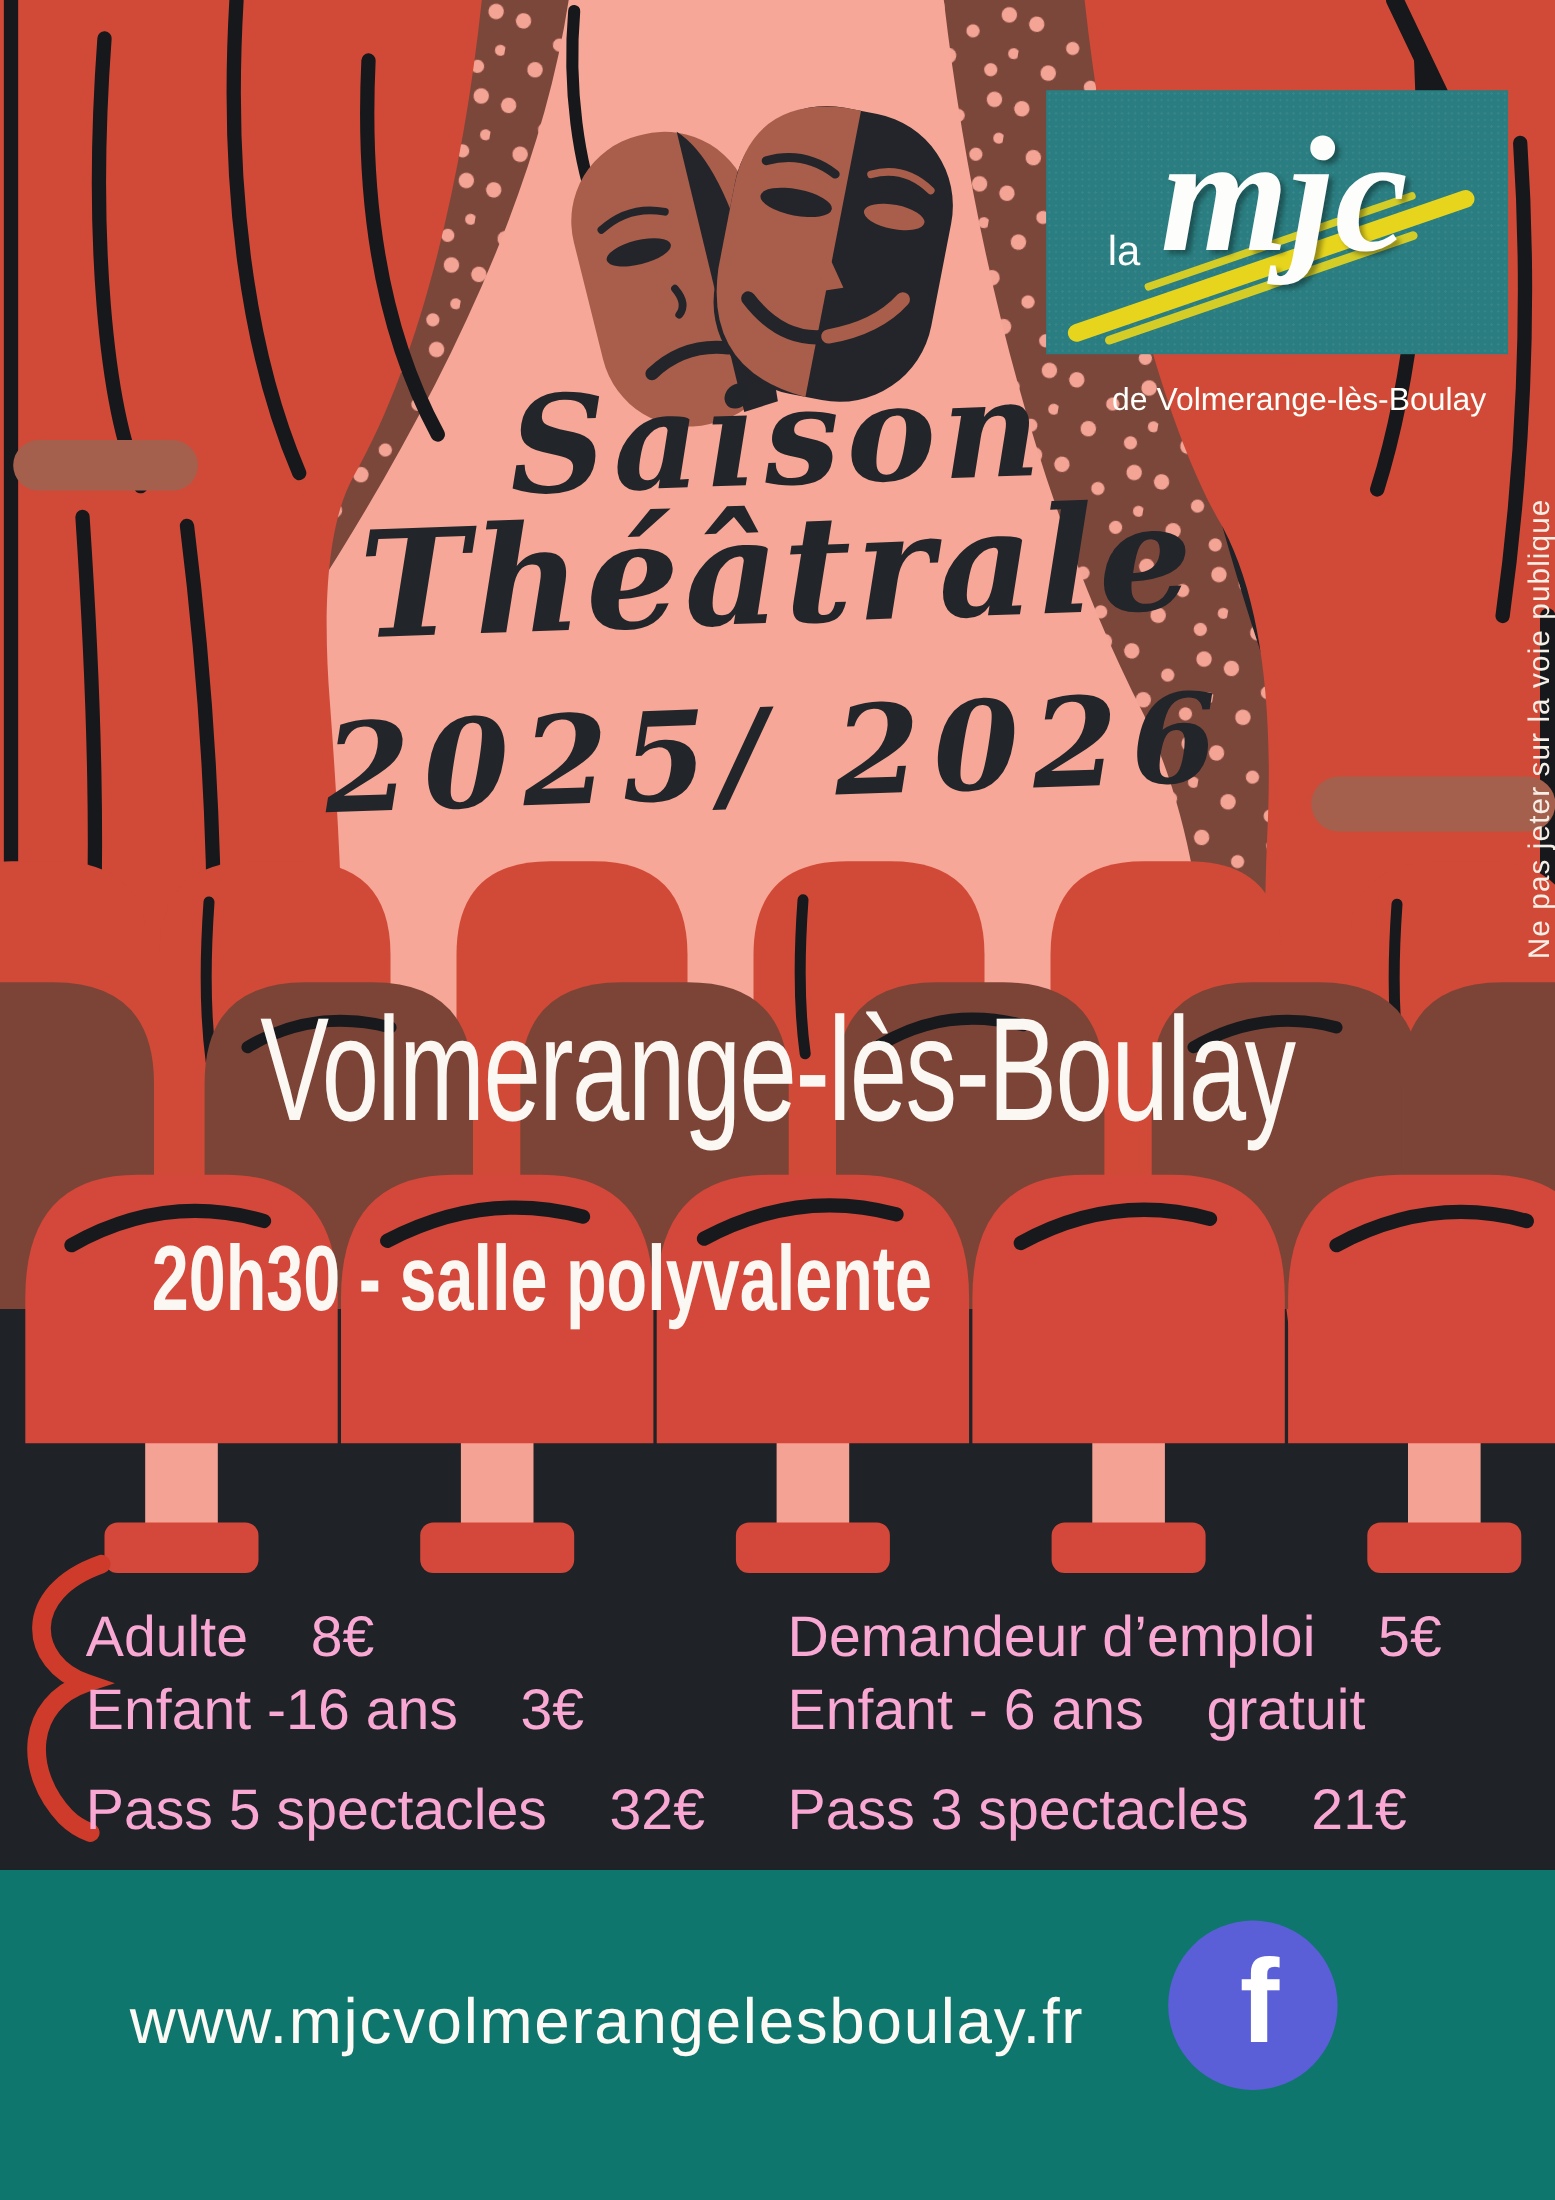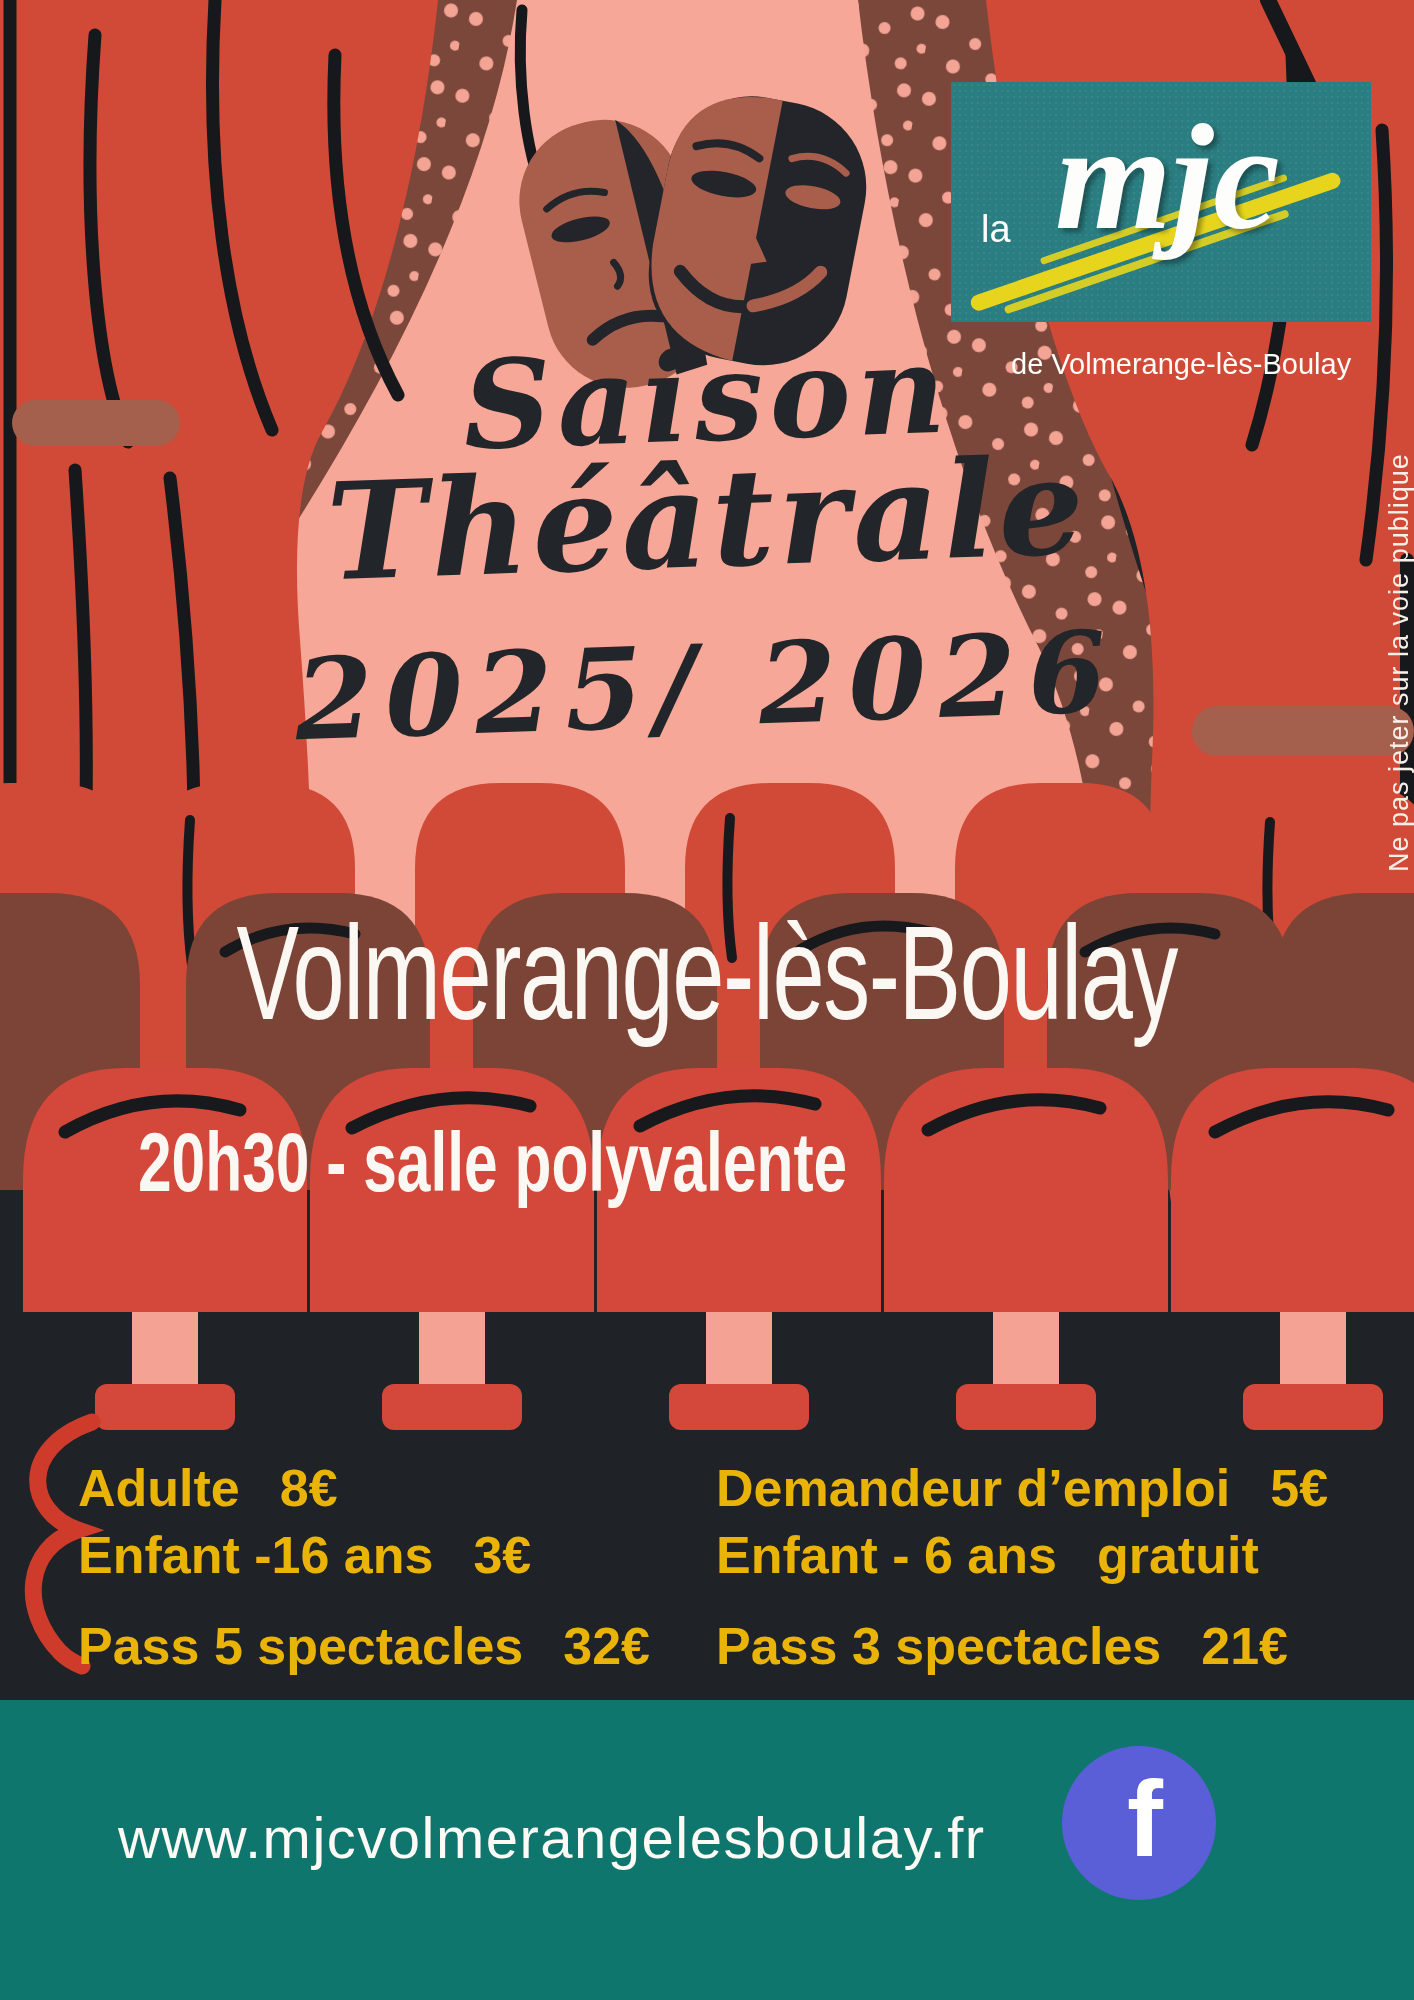--- a/index.html
+++ b/index.html
@@ -22,36 +22,36 @@
     position:absolute; top:906px; width:100%; text-align:center;
     font-weight:normal; font-size:134px; color:#fbf7f2; line-height:1; white-space:nowrap;
   }
   .venue .cond{display:inline-block; transform:scaleX(0.70); letter-spacing:-2px;}
   .schedule{
     position:absolute; top:1120px; width:100%; text-align:left;
     font-weight:bold; font-size:84px; color:#fbf7f2; line-height:1; white-space:nowrap;
   }
   .schedule .cond{display:inline-block; transform:scaleX(0.72);}
   .price-line{
-    position:absolute; display:flex; gap:40px; white-space:nowrap;
-    font-weight:bold; font-size:52px; color:#eab308; line-height:1;
+    position:absolute; display:flex; gap:57px; white-space:nowrap;
+    font-weight:normal; font-size:52px; color:#f9a8d4; line-height:1;
   }
   .vertical-note{
     position:absolute; left:1384px; top:872px;
     transform:rotate(-90deg); transform-origin:0 0;
     font-size:27px; letter-spacing:1px; color:#f6efe7; white-space:nowrap;
   }
   
   .mjc-logo{
     position:absolute; left:951px; top:82px; width:420px; height:240px;
     background:#2a7d80;
     background-image:radial-gradient(rgba(255,255,255,0.07) 1px, transparent 1px);
     background-size:6px 6px;
   }
-  .mjc-la{position:absolute; left:30px; top:126px; font-size:38px; color:#fdfdfb;}
+  .mjc-la{position:absolute; left:56px; top:126px; font-size:38px; color:#fdfdfb;}
   .mjc-brand{
     position:absolute; left:104px; top:20px;
     font-family:Liberation Serif, serif; font-style:italic; font-weight:bold;
     font-size:150px; line-height:1; color:#fdfdfc;
     text-shadow:4px 4px 5px rgba(0,0,0,0.35);
   }
   .mjc-sub{
     position:absolute; left:0; top:266px; width:100%; padding-left:60px; box-sizing:border-box;
     text-align:left; font-size:29px; color:#fefefa; white-space:nowrap;
   }

